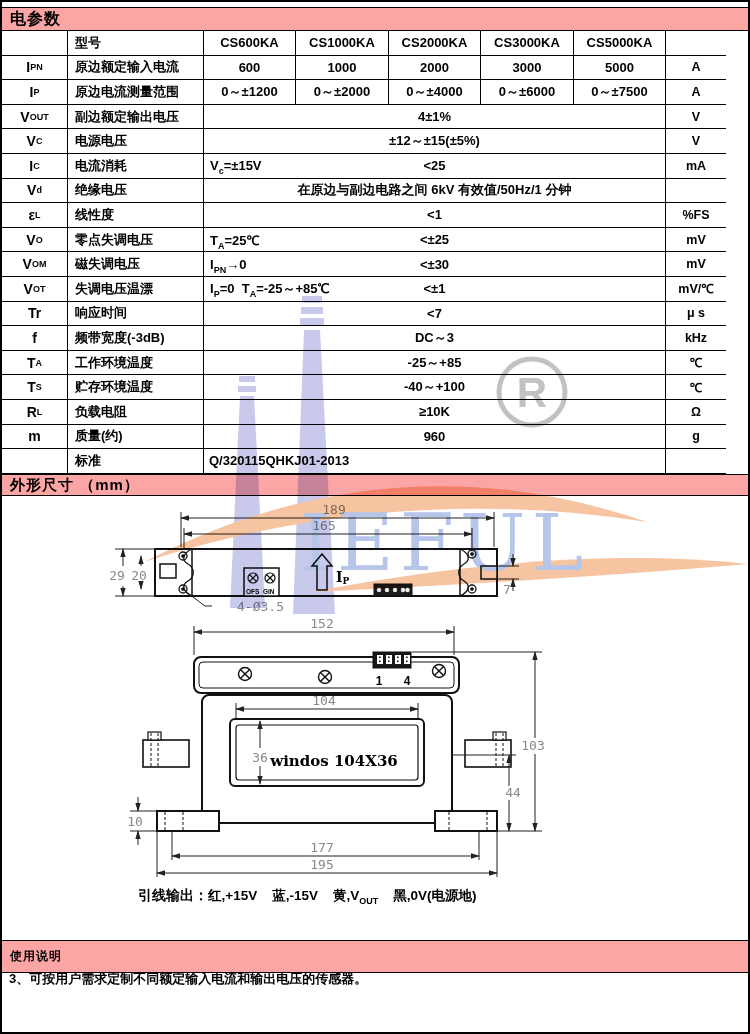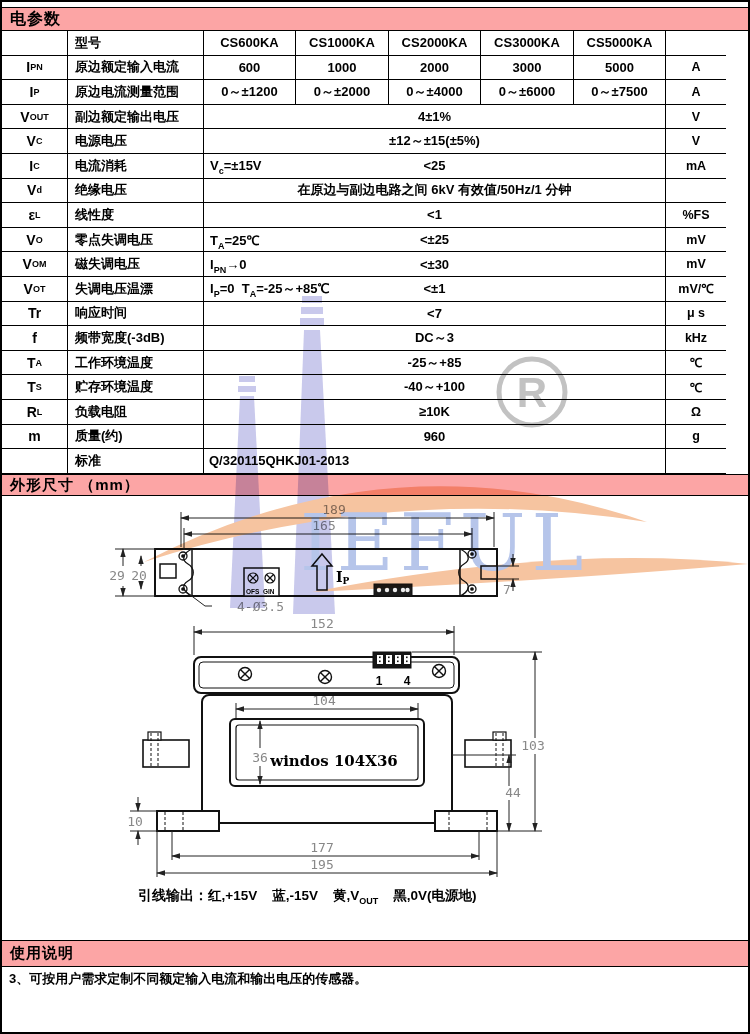--- a/index.html
+++ b/index.html
@@ -2,21 +2,21 @@
 <html><head>
 <meta charset="utf-8">
 <style>
   html,body{margin:0;padding:0;background:#fff;}
   .page{position:relative;width:746px;height:1030px;border:2px solid #000;background:#fff;
         font-family:"Liberation Sans",sans-serif;overflow:hidden;}
   .band{position:absolute;left:0;right:0;background:#fca5a5;border-top:1px solid #000;border-bottom:1px solid #000;
         font-weight:bold;display:flex;align-items:center;padding-left:8px;box-sizing:border-box;letter-spacing:1px;}
   #band1{top:5px;height:24px;font-size:16px;}
   #band2{top:472px;height:22px;font-size:15px;}
-  #band3{top:938px;height:27px;font-size:15px;}
+  #band3{top:938px;height:33px;font-size:12px;}
   .tbl{position:absolute;top:29px;left:0;width:724px;display:grid;
        grid-template-columns:66px 136px 92px 93px 92px 93px 92px 1fr;grid-auto-rows:24.6px;}
   .row{display:contents;}
   .cell{border-right:1px solid #000;border-bottom:1px solid #000;display:flex;align-items:center;
         justify-content:center;font-weight:bold;font-size:13px;box-sizing:border-box;white-space:nowrap;}
   .c-name{justify-content:flex-start;padding-left:7px;}
   .c-sym{font-size:14px;}
   sub{font-size:9px;line-height:0;}
   .c-merged{grid-column:3 / span 5;}
   .c-unit{grid-column:8;border-right:none;font-size:12.5px;}

